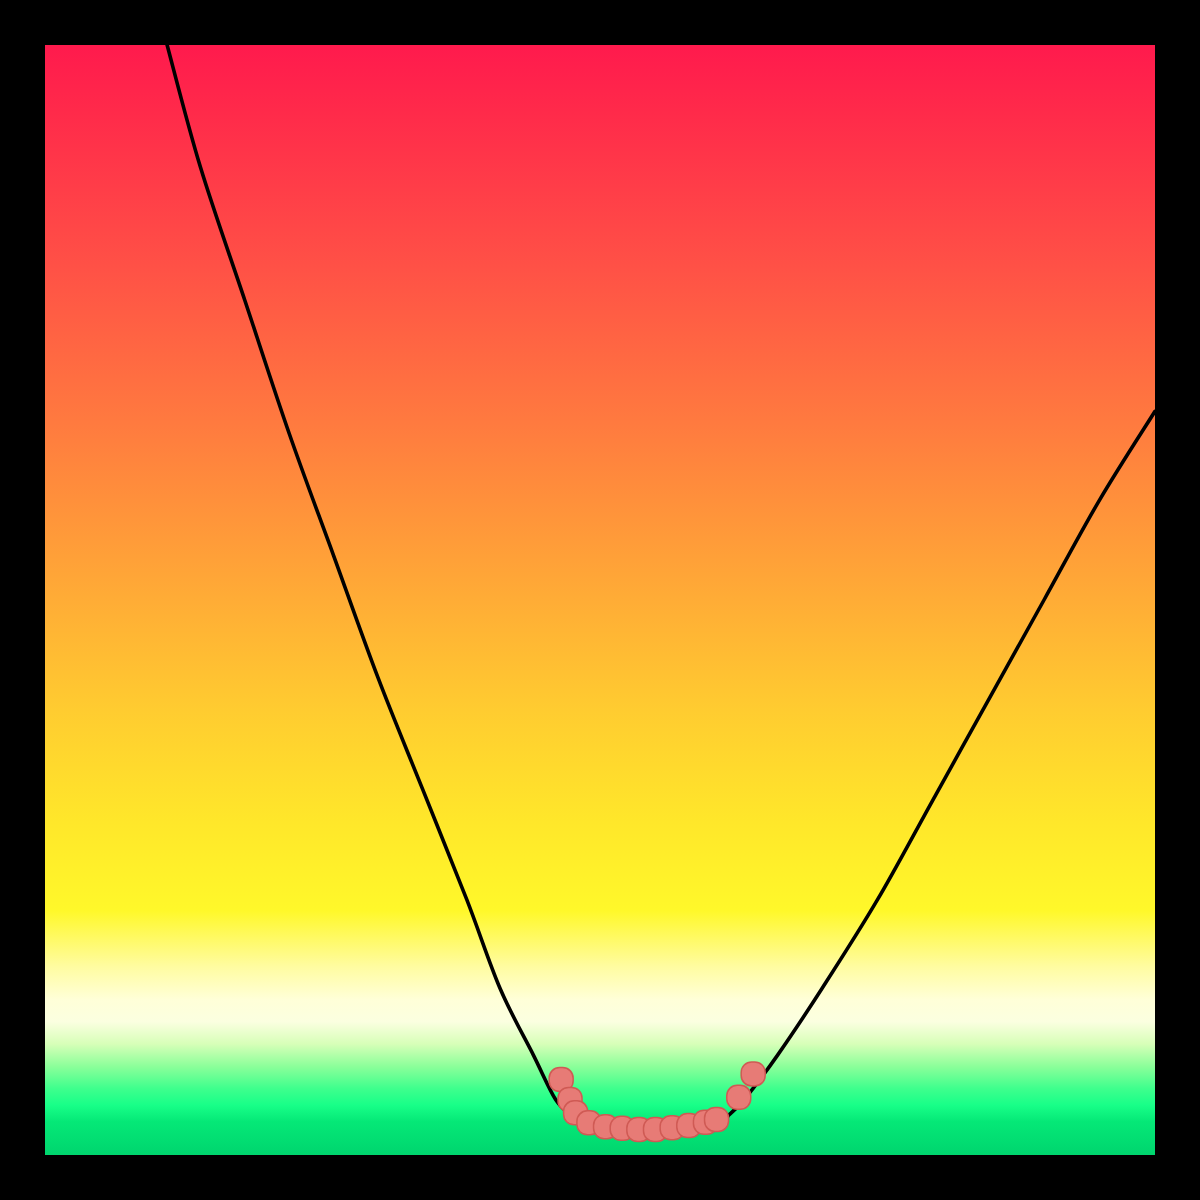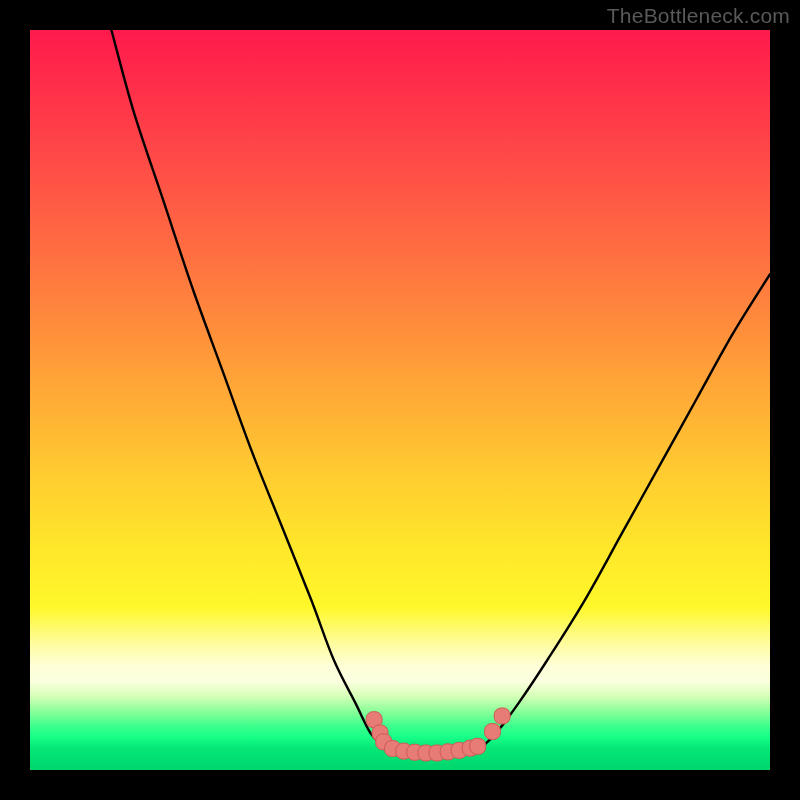--- a/index.html
+++ b/index.html
@@ -83,14 +83,13 @@
           <rect x="399.00" y="714.98" width="16" height="16" rx="7" ry="7" fill="#e77b76" stroke="#cf5a54" stroke-width="1"></rect>
           <rect x="410.10" y="713.87" width="16" height="16" rx="7" ry="7" fill="#e77b76" stroke="#cf5a54" stroke-width="1"></rect>
           <rect x="421.20" y="712.39" width="16" height="16" rx="7" ry="7" fill="#e77b76" stroke="#cf5a54" stroke-width="1"></rect>
           <rect x="432.30" y="710.17" width="16" height="16" rx="7" ry="7" fill="#e77b76" stroke="#cf5a54" stroke-width="1"></rect>
           <rect x="439.70" y="708.32" width="16" height="16" rx="7" ry="7" fill="#e77b76" stroke="#cf5a54" stroke-width="1"></rect>
           <rect x="454.50" y="693.52" width="16" height="16" rx="7" ry="7" fill="#e77b76" stroke="#cf5a54" stroke-width="1"></rect>
           <rect x="464.12" y="677.98" width="16" height="16" rx="7" ry="7" fill="#e77b76" stroke="#cf5a54" stroke-width="1"></rect>
         </g>
     </svg>
   </div>
-  <div class="watermark">TheBottleneck.com</div>
 </div>
 
 </body></html>

